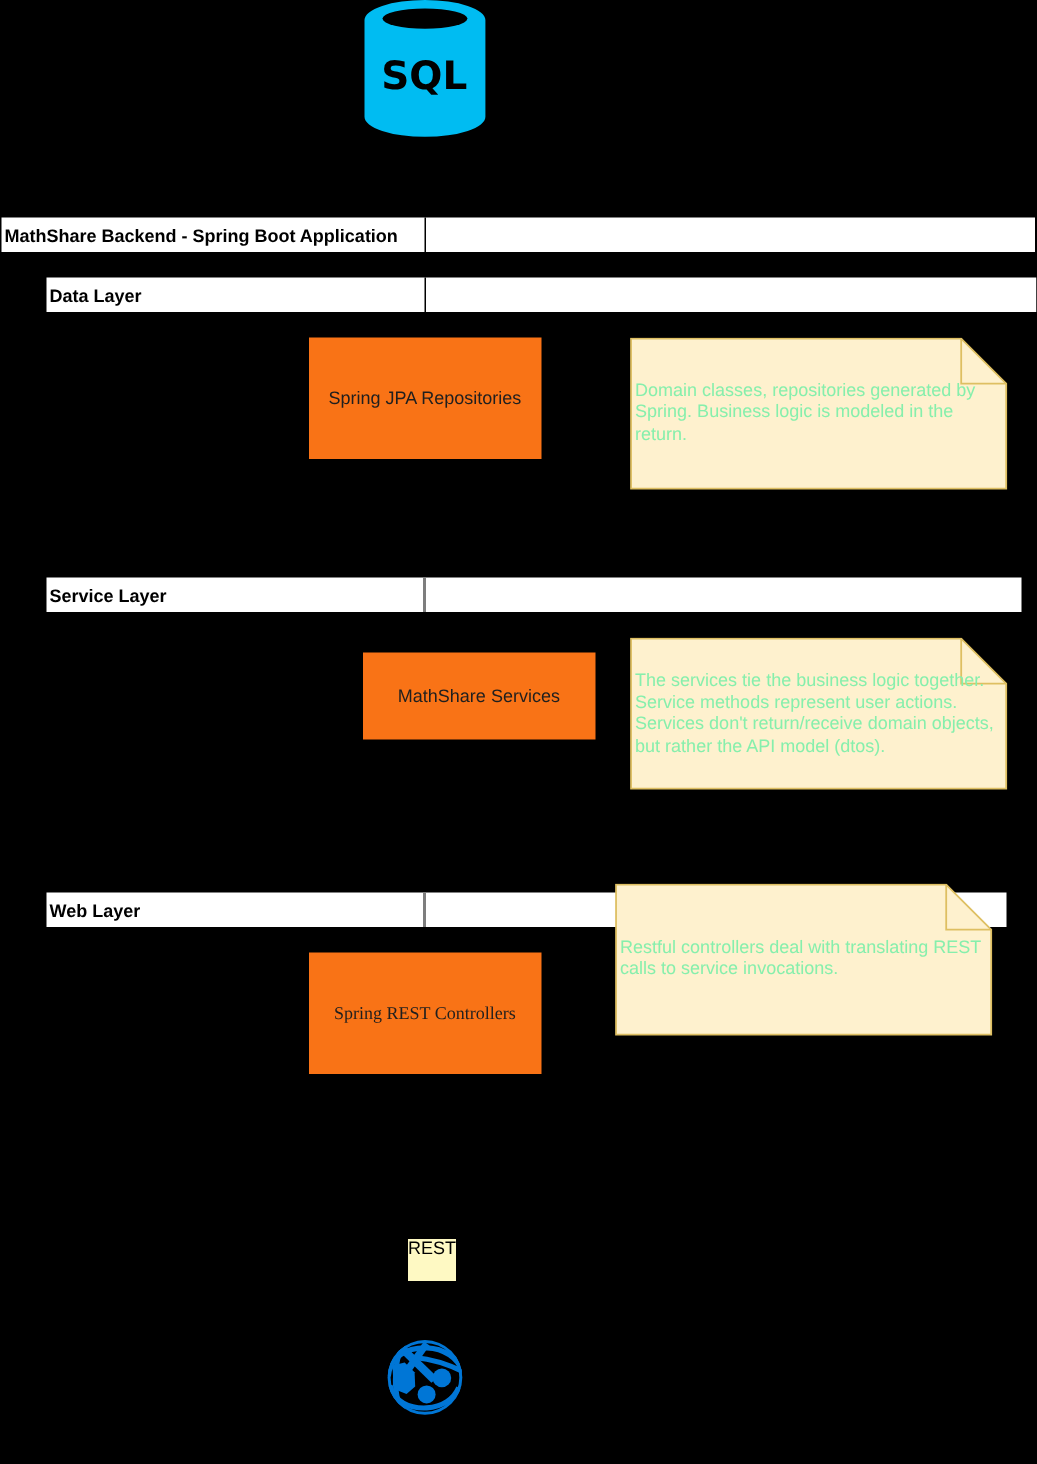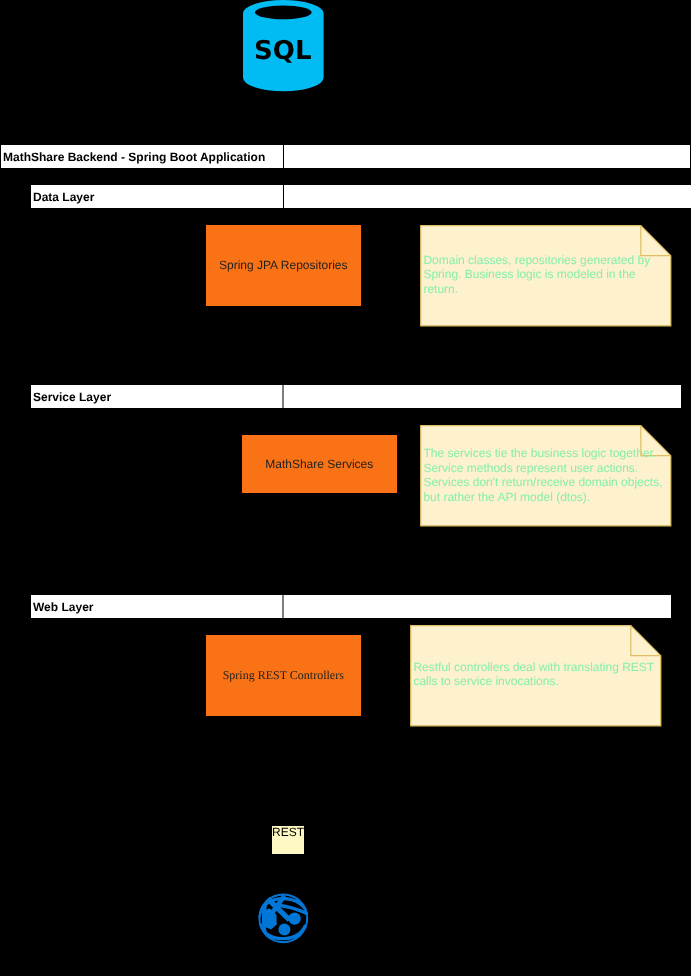--- a/index.html
+++ b/index.html
@@ -98,21 +98,21 @@
   <div class="pkg" style="left:31px;top:595px;width:640px;height:23px;">
     <div class="pkg-bar" style="width:640px;"></div>
     <div class="pkg-divider soft" style="left:251px;"></div>
     <div class="pkg-title">Web Layer</div>
   </div>
 
   <div class="comp" style="left:206px;top:635px;width:154.5px;height:80.5px;font-family:Liberation Serif, serif;">
     <span class="comp-label">Spring REST Controllers</span>
   </div>
 
-  <div class="note" style="left:410px;top:625px;padding-left:24px;">
+  <div class="note" style="left:410px;top:589px;padding-left:24px;">
     <svg class="note-svg" width="251.5" height="101.5" viewBox="0 0 251.5 101.5">
       <path d="M0.7 0.7 H220.8 L250.8 30.7 V100.8 H0.7 Z" fill="#FEF1CE" stroke="#DEBF62" stroke-width="1.2"></path>
       <path d="M220.8 0.7 V30.7 H250.8" fill="none" stroke="#DEBF62" stroke-width="1.2"></path>
     </svg>
     <div class="note-text" style="top:35.1px;">
       <span class="note-line">Restful controllers deal with translating REST</span>
       <span class="note-line">calls to service invocations.</span>
     </div>
   </div>
 

